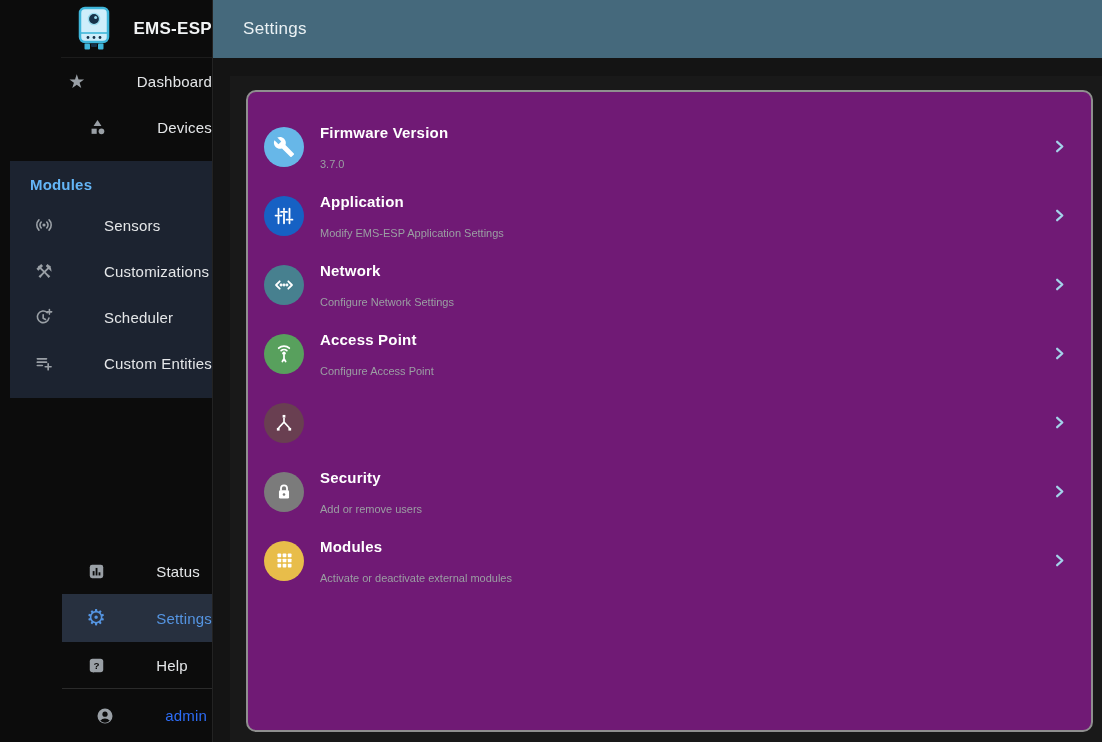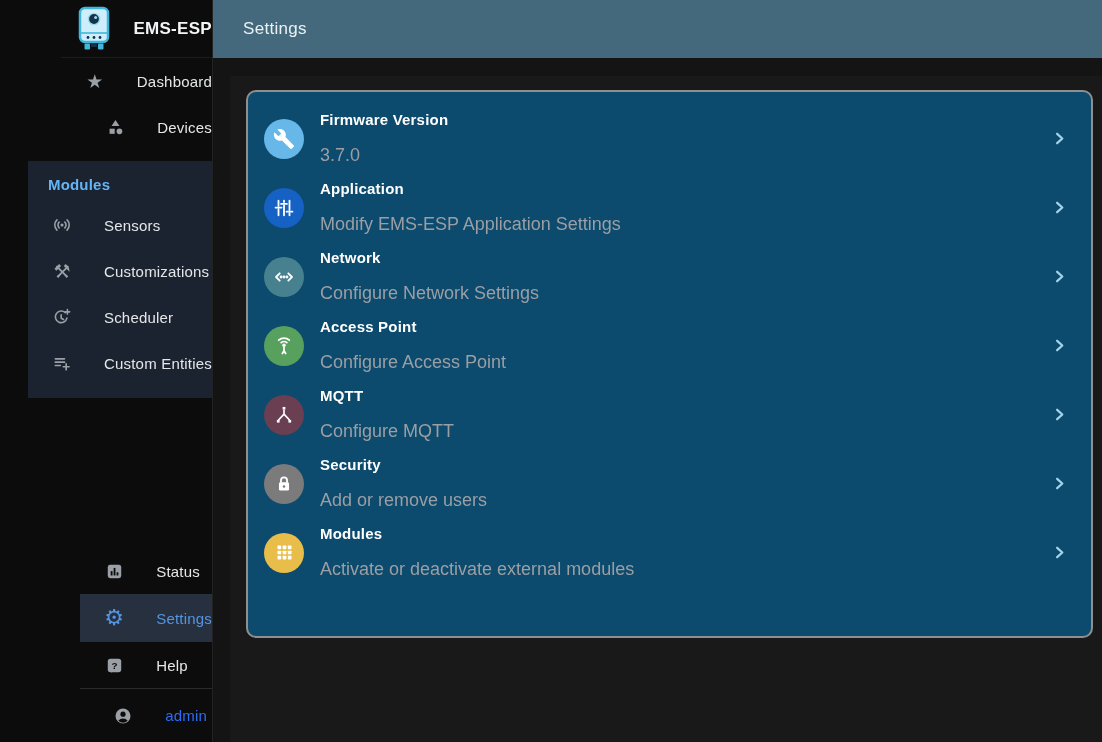--- a/index.html
+++ b/index.html
@@ -10,47 +10,47 @@
   
   .sidebar { position:absolute; left:0; top:0; width:213px; height:742px;
              background:#0c0c0c; border-right:1px solid #232323;
              display:flex; flex-direction:column;align-items:flex-end; }
   .logo-bar { height:58px; display:flex; align-items:center; padding-left:13px;
               border-bottom:1px solid #1c1c1c; flex:0 0 auto; }
   .logo-bar .app-title { margin-left:19px; color:#f2f4f5; font-size:17px; font-weight:bold; letter-spacing:.3px; }
   .nav-item { height:46px; display:flex; align-items:center; padding-left:22px; cursor:pointer; }
   .nav-icon { width:24px; display:flex; justify-content:center; align-items:center;
               color:#9aa0a6; font-size:19px; flex:0 0 auto; }
-  .nav-label { margin-left:30px; font-size:15px; color:#e4e6e8; letter-spacing:.2px; }
+  .nav-label { margin-left:48px; font-size:15px; color:#e4e6e8; letter-spacing:.2px; }
   .modules-section { margin-top:11px; background:#1c2330; padding-bottom:12px; }
   .section-header { padding:15px 0 9px 20px; font-size:15px; font-weight:bold; letter-spacing:.2px; }
   .bottom-group { margin-top:auto; }
   .nav-item.selected { background:#27303f; height:48px; }
   .nav-item.selected .nav-label { color:#5595e2; }
   .nav-item.selected .nav-icon { color:#5595e2; }
   .side-divider { border:none; border-top:1px solid #2b2b2b; margin:0; }
   .user-row { height:53px; display:flex; align-items:center; padding-left:31px; cursor:pointer; }
   .user-row .nav-label { color:#2d6cf5; }
 
   
   .header { position:absolute; left:213px; top:0; right:0; height:58px;
             display:flex; align-items:center; padding-left:30px; }
   .header-title { color:#eaf1f4; font-size:17px; font-weight:500; letter-spacing:.3px; }
 
   
   .content { position:absolute; left:214px; top:58px; right:0; bottom:0; background:#141414; }
   .paper { position:absolute; left:16px; top:18px; right:0; bottom:0; background:#191919; }
-  .card { margin:14px 9px 0 16px; height:548px; border:2px solid #8f8f8f;
-          border-radius:10px; padding-top:12px; background:#0c4a6e; }
+  .card { margin:14px 9px 0 16px; height:642px; border:2px solid #8f8f8f;
+          border-radius:10px; padding-top:20px; background:#701a75; }
   .srow { height:69px; display:flex; align-items:center; padding:0 16px; cursor:pointer; }
   .avatar { width:40px; height:40px; border-radius:50%; flex:0 0 auto;
             display:flex; align-items:center; justify-content:center; margin-right:16px; }
   .rtext { display:flex; flex-direction:column; }
   .rtitle { color:#ffffff; font-size:15px; font-weight:bold; letter-spacing:.2px; }
-  .rsub { color:#9b9fa3; font-size:18px; margin-top:17px; }
+  .rsub { color:#9b9fa3; font-size:11px; margin-top:17px; }
   .chev { margin-left:auto; display:flex; align-items:center; padding-right:8px; }
 
   svg { display:block; }
 </style>
 </head>
 <body>
 
 <div class="stage">
 
   <nav class="sidebar">
@@ -253,24 +253,20 @@
 
         <div class="srow">
           <span class="avatar" style="background-color: rgb(105, 63, 81);">
             <svg width="22" height="22" viewBox="0 0 24 24" fill="#fff" stroke="#fff" stroke-width="1.8">
               <path d="M12 6.5 V11 M12 11 L6 17.5 M12 11 L18 17.5" fill="none"></path>
               <rect x="10.5" y="3.2" width="3" height="3" stroke="none"></rect>
               <rect x="4.2" y="17.3" width="3" height="3" stroke="none"></rect>
               <rect x="16.8" y="17.3" width="3" height="3" stroke="none"></rect>
             </svg>
           </span>
-          <span class="rtext">
-            <span class="rtitle">MQTT</span>
-            <span class="rsub">Configure MQTT</span>
-          </span>
           <span class="chev">
             <svg width="15" height="15" viewBox="0 0 16 16" fill="none" stroke="#a3d3ea" stroke-width="2.4" stroke-linecap="round" stroke-linejoin="round">
                 <polyline points="5.5,3 11,8 5.5,13"></polyline>
               </svg>
           </span>
         </div>
 
         <div class="srow">
           <span class="avatar" style="background-color: rgb(123, 123, 123);">
             <svg width="22" height="22" viewBox="0 0 24 24">

